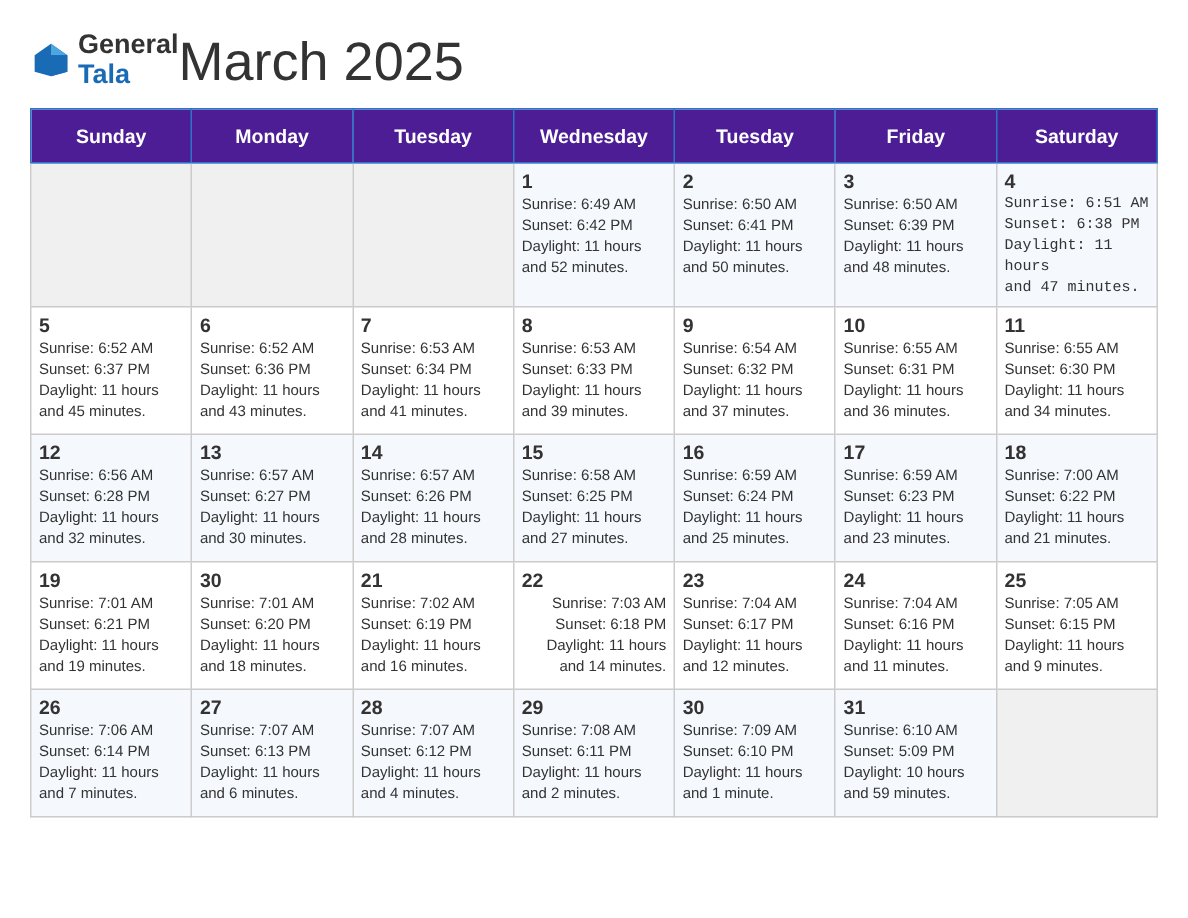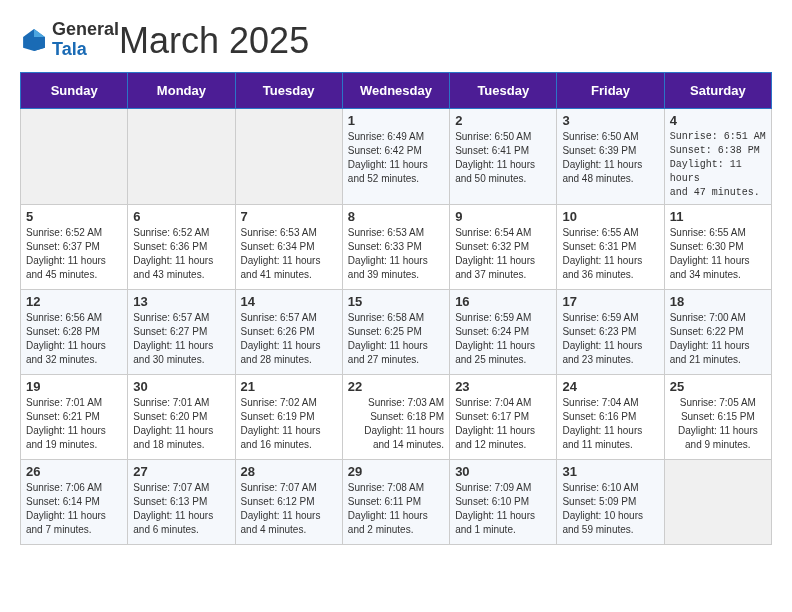--- a/index.html
+++ b/index.html
@@ -295,21 +295,21 @@
         </td>
         <td>
           <span class="day-number">24</span>
           <div class="day-info" style="white-space: pre-line;">Sunrise: 7:04 AM
 Sunset: 6:16 PM
 Daylight: 11 hours
 and 11 minutes.</div>
         </td>
         <td>
           <span class="day-number">25</span>
-          <div class="day-info" style="white-space: pre-line; text-align: center;">Sunrise: 7:05 AM
+          <div class="day-info" style="white-space: pre-line;">Sunrise: 7:05 AM
 Sunset: 6:15 PM
 Daylight: 11 hours
 and 9 minutes.</div>
         </td>
       </tr>
       <tr>
         <td>
           <span class="day-number">26</span>
           <div class="day-info" style="white-space: pre-line;">Sunrise: 7:06 AM
 Sunset: 6:14 PM

